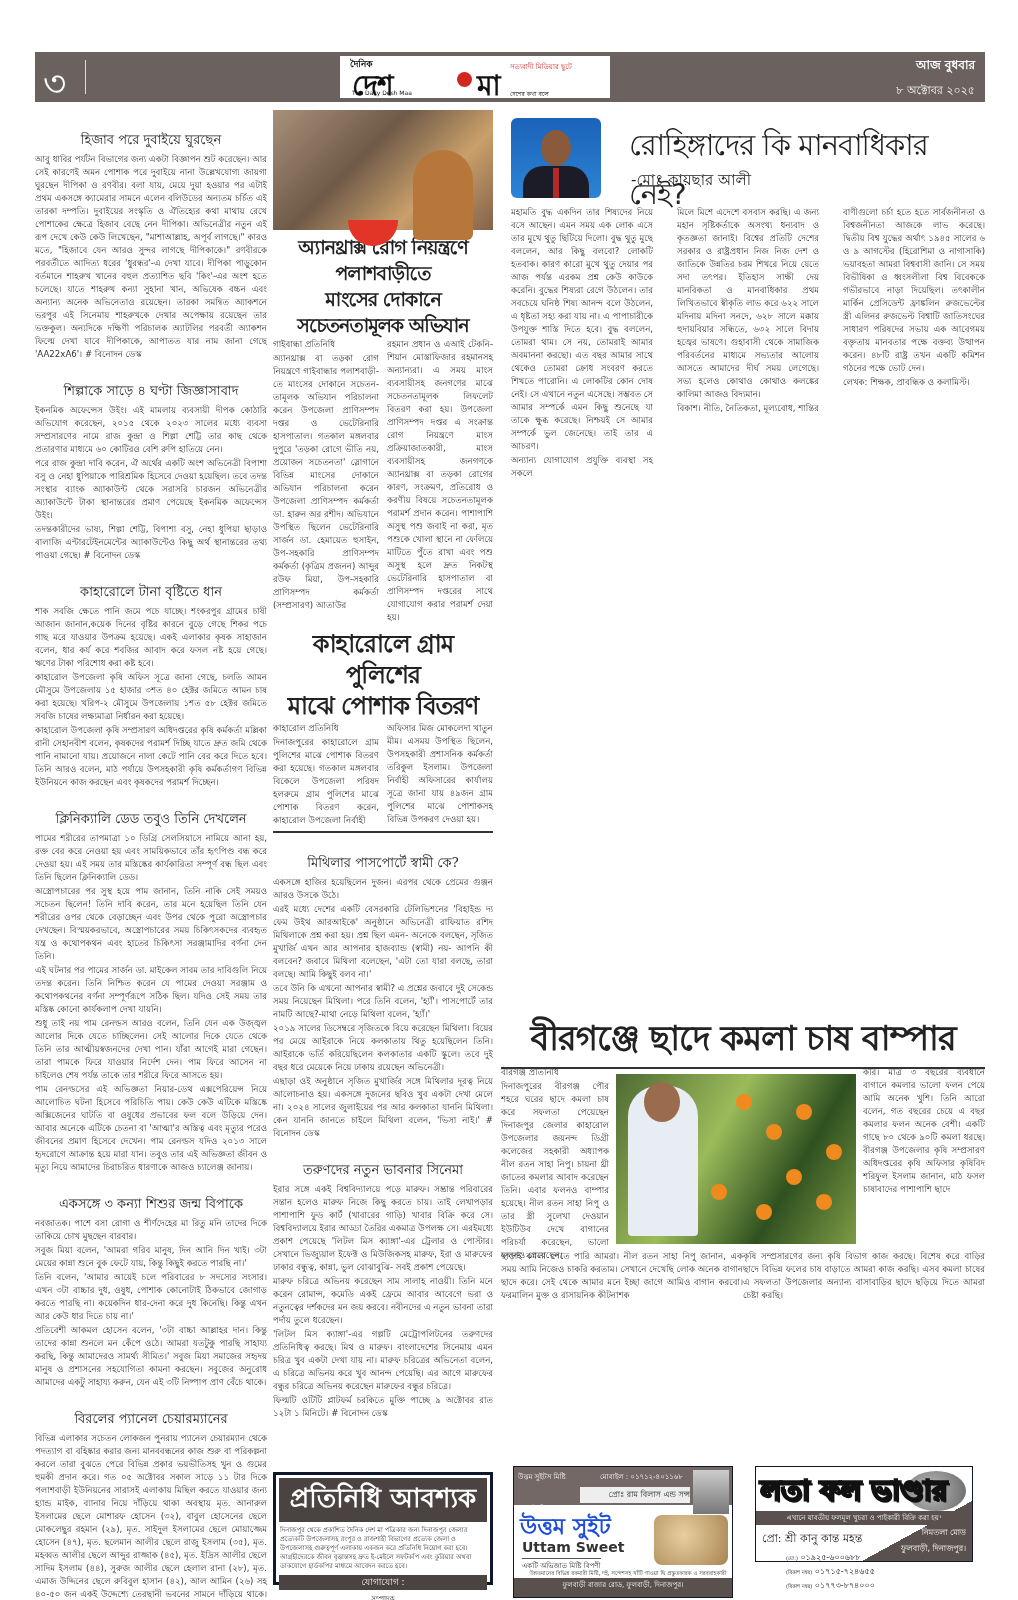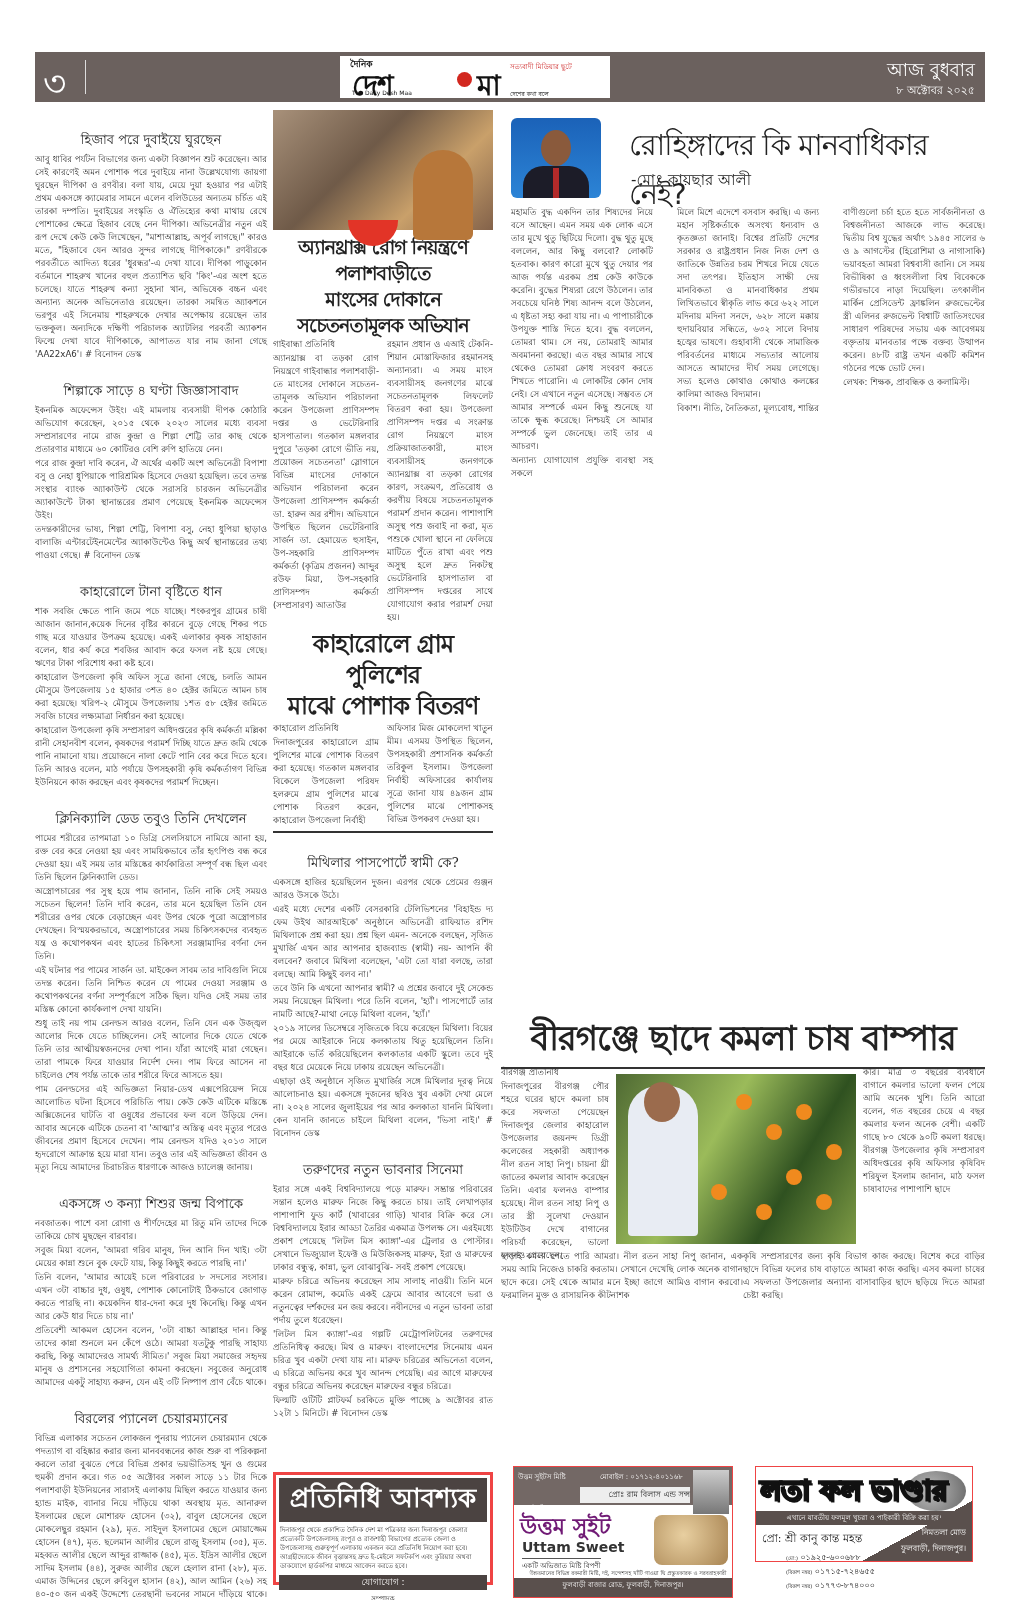--- a/index.html
+++ b/index.html
@@ -9,21 +9,21 @@
   .page-num { position: absolute; left: 8px; top: 4px; font-size: 36px; font-family: "DejaVu Serif", serif; }
   .page-num-bar { position: absolute; left: 50px; top: 8px; width: 1px; height: 34px; background: #ddd; }
   .logo-box { position: absolute; left: 305px; top: 4px; width: 270px; height: 42px; background: #fff; color: #111; }
   .logo-small { position: absolute; left: 10px; top: 1px; font-size: 9px; font-weight: bold; }
   .logo-main { position: absolute; left: 12px; top: 8px; font-size: 28px; font-weight: bold; font-family: "DejaVu Serif", serif; letter-spacing: -1px; }
   .logo-dot { position: absolute; left: 117px; top: 16px; width: 15px; height: 15px; border-radius: 50%; background: #d2271f; }
   .logo-main2 { position: absolute; left: 137px; top: 8px; font-size: 28px; font-weight: bold; font-family: "DejaVu Serif", serif; }
   .logo-tag { position: absolute; left: 170px; top: 5px; font-size: 7px; color: #c22; }
   .logo-sub { position: absolute; left: 12px; top: 33px; font-size: 6px; }
   .logo-sub2 { position: absolute; left: 170px; top: 33px; font-size: 6px; }
-  .day { position: absolute; right: 10px; top: 4px; font-size: 18px; }
+  .day { position: absolute; right: 10px; top: 4px; font-size: 12px; font-weight: bold; }
   .date { position: absolute; right: 10px; top: 30px; font-size: 11px; }
 
   .col { position: absolute; top: 58px; }
   p.txt { font-size: 8.6px; line-height: 13px; text-align: justify; color: #333; margin-bottom: 1px; }
   h3.sub { font-size: 13px; text-align: center; font-weight: normal; color: #222; margin: 20px 0 2px; font-family: "DejaVu Serif", serif; }
   .col1 { left: 0; width: 232px; }
   .col2 { left: 238px; width: 220px; }
   .col3 { left: 466px; width: 484px; }
 
   .photo { background: linear-gradient(135deg,#a8917a,#6f5a48 40%,#c9a06a 70%,#83624a); position: relative; }
@@ -43,35 +43,35 @@
   .op-cols { position: absolute; left: 10px; top: 96px; width: 474px; display: flex; gap: 24px; }
   .op-cols > div { flex: 1; }
 
   .orange-head { position: absolute; left: 0; top: 960px; width: 484px; text-align: center; font-size: 34px; font-weight: bold; color: #222; letter-spacing: -1px; }
   .orange-area { position: absolute; left: 0; top: 1014px; width: 484px; height: 300px; }
   .orange-photo { position: absolute; left: 115px; top: 8px; width: 240px; height: 170px; background: linear-gradient(120deg,#4f6a33,#9bbb5a 40%,#2f5120 70%,#7e9b45); overflow: hidden; }
   .orange-photo .fruit { position: absolute; width: 16px; height: 16px; border-radius: 50%; background: #f08a1e; }
   .orange-photo .man { position: absolute; left: 12px; top: 12px; width: 70px; height: 150px; border-radius: 30px 30px 4px 4px; background: #e8ecf3; }
   .orange-photo .head { position: absolute; left: 28px; top: 8px; width: 36px; height: 40px; border-radius: 50%; background: #9b6b4d; }
 
-  .ad { position: absolute; border: 3px solid #ef4444; background: #fff; }
+  .ad { position: absolute; border: 3px solid #0f172a; background: #fff; }
   .ad-prot { left: 238px; top: 1420px; width: 220px; height: 113px; }
   .ad-prot .hdr { background: #4b4341; color: #fff; font-size: 26px; font-weight: bold; text-align: center; margin: 3px; padding: 0 2px; }
   .ad-prot .body { font-size: 6.5px; line-height: 9px; padding: 1px 4px; color: #333; }
   .ad-prot .contact { background: #4b4341; color: #fff; text-align: center; font-size: 9px; margin: 3px; }
   .ad-prot .ed { text-align: center; font-size: 7px; }
 
   .ad-sweet { left: 478px; top: 1414px; width: 220px; height: 132px; border-width: 1px; }
   .ad-sweet .top { position: absolute; left: 0; top: 0; width: 100%; height: 38px; background: #736865; }
   .ad-sweet .s1 { position: absolute; left: 4px; top: 4px; font-size: 7px; color: #fff; }
   .ad-sweet .s2 { position: absolute; left: 4px; top: 36px; font-size: 7px; color: #fff; }
   .ad-sweet .mob { position: absolute; left: 86px; top: 4px; font-size: 7px; color: #fff; }
   .ad-sweet .prop { position: absolute; left: 66px; top: 20px; width: 110px; height: 16px; background: #eee; font-size: 8px; color: #222; text-align: right; line-height: 16px; }
   .ad-sweet .pic { position: absolute; right: 3px; top: 3px; width: 36px; height: 44px; background: linear-gradient(#ccc,#777); }
-  .ad-sweet .brand-bn { position: absolute; left: 6px; top: 42px; font-size: 22px; font-weight: bold; color: #701a75; }
+  .ad-sweet .brand-bn { position: absolute; left: 6px; top: 42px; font-size: 22px; font-weight: bold; color: #1d4ed8; }
   .ad-sweet .brand-en { position: absolute; left: 8px; top: 72px; font-size: 14px; font-weight: bold; color: #333; }
   .ad-sweet .tag { position: absolute; left: 8px; top: 91px; font-size: 7px; color: #222; border-top: 1px solid #555; padding-top: 1px; }
   .ad-sweet .desc { position: absolute; left: 14px; top: 103px; width: 200px; font-size: 5.5px; text-align: center; color: #333; }
   .ad-sweet .foot { position: absolute; left: 0; bottom: 0; width: 100%; height: 19px; background: #5a504d; color: #fff; font-size: 7px; text-align: center; line-height: 14px; }
   .ad-sweet .sweets { position: absolute; left: 140px; top: 48px; width: 74px; height: 50px; background: radial-gradient(circle at 40% 40%,#e8cfa0,#a88452); border-radius: 8px; }
 
   .ad-fruit { left: 720px; top: 1414px; width: 218px; height: 96px; border-width: 1px; }
   .ad-fruit .title { position: absolute; left: 4px; top: 2px; font-size: 28px; font-weight: bold; color: #fff; -webkit-text-stroke: 2px #111; text-shadow: 2px 2px 0 #111; }
   .ad-fruit .strip { position: absolute; left: 0; top: 44px; width: 100%; height: 14px; background: #5a504d; color: #fff; font-size: 7px; line-height: 14px; text-align: center; }
   .ad-fruit .owner { position: absolute; left: 6px; top: 63px; font-size: 11px; color: #222; }

